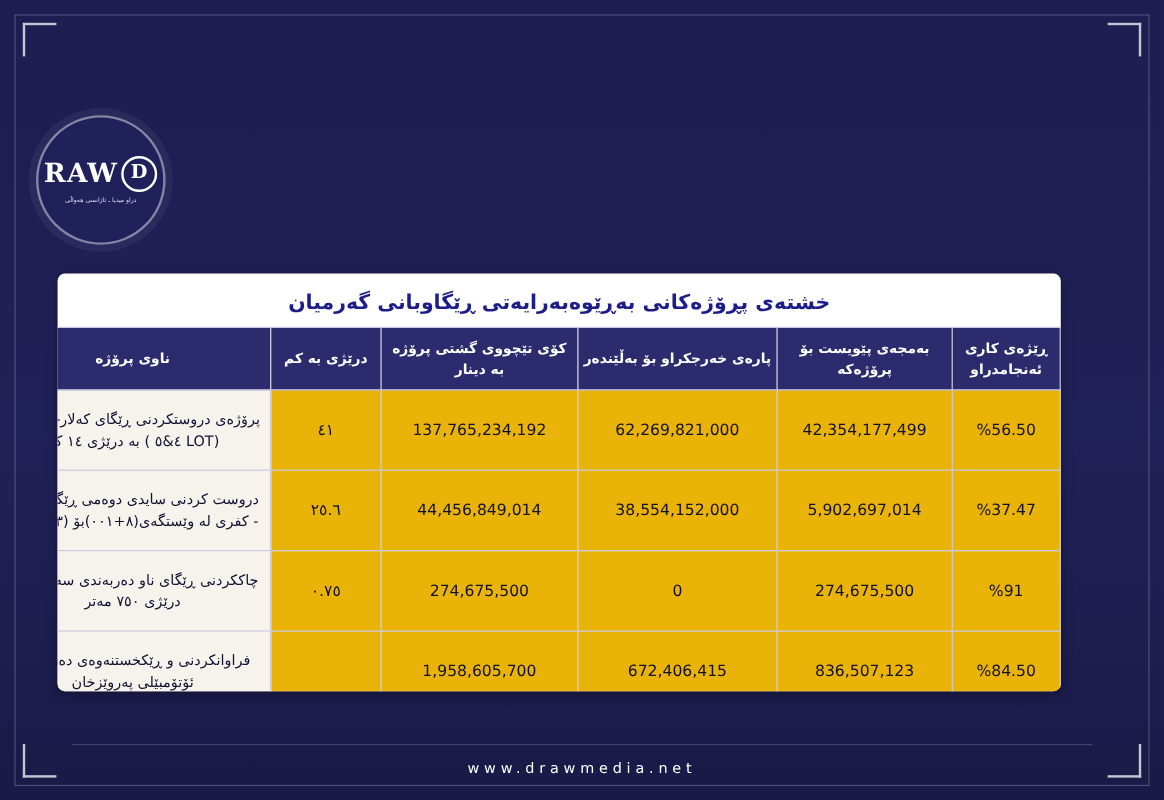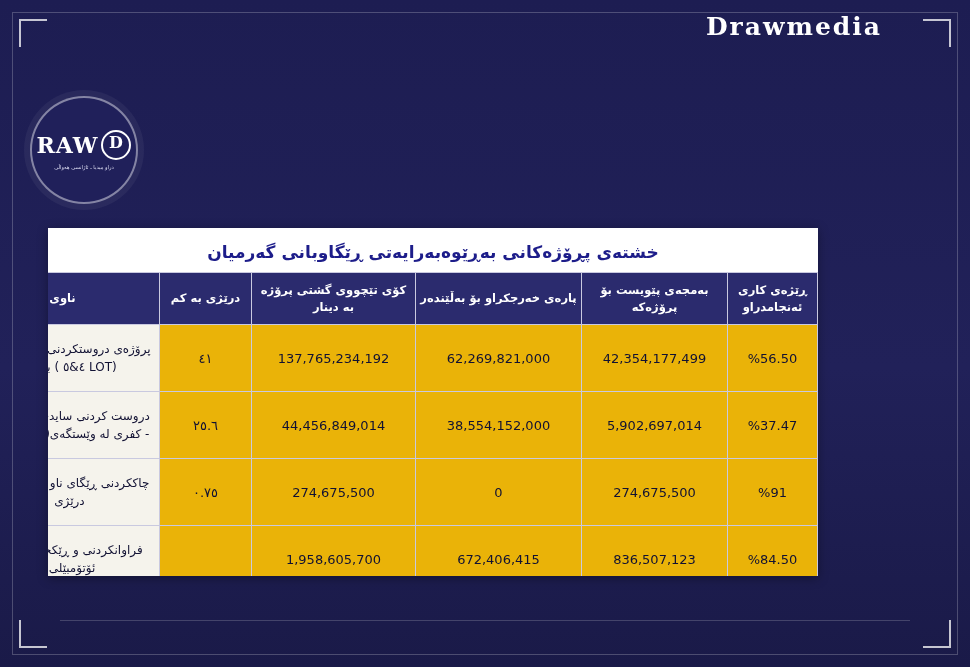--- a/index.html
+++ b/index.html
@@ -113,25 +113,26 @@
     font-weight: bold;
     direction: rtl;
     text-shadow: 0 1px 2px rgba(0,0,0,0.35);
   }
 
   
   .card {
     position: absolute;
     left: 48px;
     top: 228px;
-    width: 770px;
+    width: 836px;
     height: 348px;
     background: #ffffff;
     overflow: hidden;
     box-shadow: 0 2px 10px rgba(0,0,0,0.35);
+    border-radius: 6px;
   }
   .card-title {
     color: #1d1d8a;
     font-size: 17px;
     font-weight: bold;
     text-align: center;
     padding: 14px 10px 10px 10px;
     direction: rtl;
   }
   table.data {
@@ -202,21 +203,20 @@
 
 <div class="page">
 
   <div class="outer-frame">
     <span class="corner tl"></span>
     <span class="corner tr"></span>
     <span class="corner bl"></span>
     <span class="corner br"></span>
   </div>
 
-  <div class="brand-name">Drawmedia</div>
 
   <div class="logo">
     <div class="logo-inner">
       <div class="logo-mark">
         <span class="logo-d">D</span>
         <span>RAW</span>
       </div>
       <div class="logo-sub">دراو میدیا ـ ئاژانسی هەواڵی</div>
     </div>
   </div>
@@ -280,14 +280,15 @@
           <td>1,958,605,700</td>
           <td></td>
           <td class="desc">فراوانکردنی و ڕێکخستنەوەی دەروازەی ئۆتۆمبێلی پەروێزخان</td>
 
         </tr>
       </tbody>
     </table>
   </div>
 
   <div class="footer-rule"></div>
+  <div class="footer-site">www.drawmedia.net</div>
 
 </div>
 
 </body></html>

